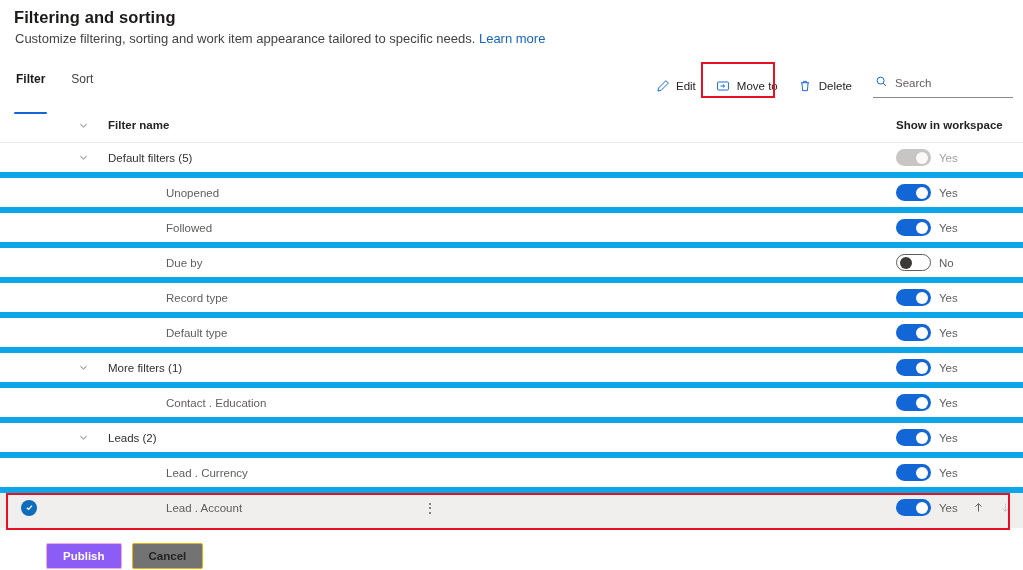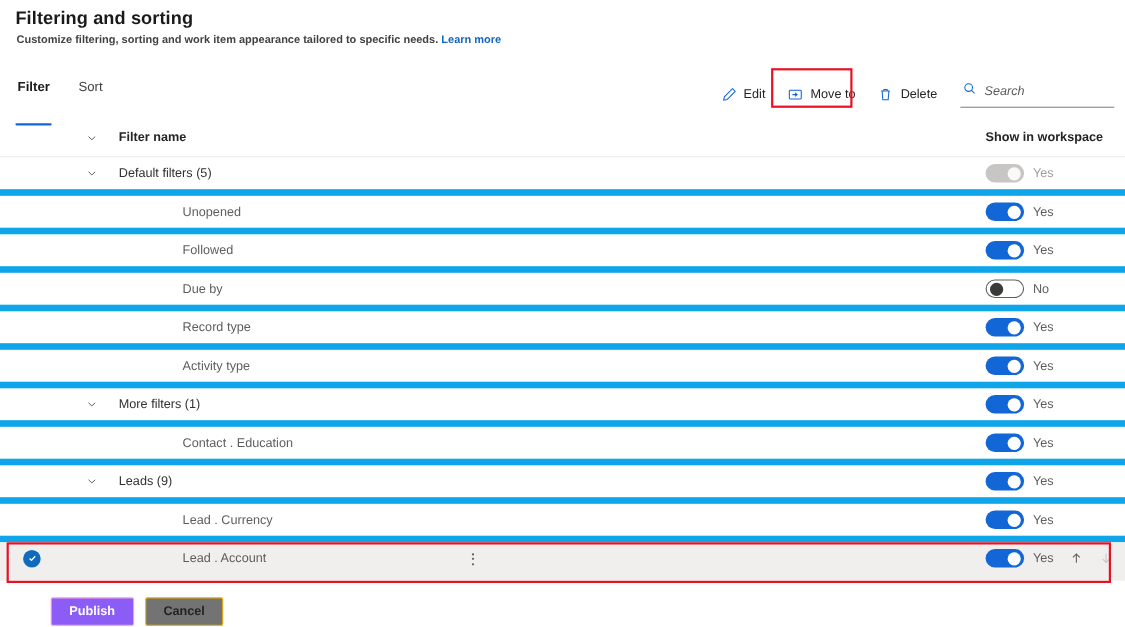--- a/index.html
+++ b/index.html
@@ -13,21 +13,21 @@
   .page { position: relative; width: 1023px; height: 502px; }
 
   
   .page-title {
     position: absolute; left: 14px; top: 8px;
     font-size: 16.5px; font-weight: 600; color: #1b1a19;
     letter-spacing: 0.1px;
   }
   .page-subtitle {
     position: absolute; left: 15px; top: 31px;
-    font-size: 10px; color: #424242; font-weight: bold;
+    font-size: 13px; color: #424242;
   }
   .learn-more { color: #1565c0; text-decoration: none; cursor: pointer; }
 
   
   .tabs { position: absolute; left: 14px; top: 70px; display: flex; gap: 22px; }
   .tab {
     position: relative; font-size: 12px; padding: 2px 2px 28px 2px;
     color: #424242; cursor: pointer;
   }
   .tab.active { font-weight: 700; color: #1b1a19; }
@@ -59,21 +59,20 @@
 
   .search-box {
     display: flex; align-items: center; gap: 7px;
     width: 140px; margin-left: 12px;
     border-bottom: 1px solid #8a8886; padding: 4px 2px 5px 2px;
   }
   .search-box input {
     border: none; outline: none; background: transparent;
     font-size: 11.5px; color: #242424; width: 100%;
     font-family: "Liberation Sans", sans-serif;
-    font-style: italic;
   }
   .search-box input::placeholder { color: #605e5c; }
 
   
   .table { position: absolute; left: 0; top: 108px; width: 1023px; }
   .thead {
     display: flex; align-items: center; height: 35px;
     border-bottom: 1px solid #edebe9; font-size: 11.5px; font-weight: 700; color: #242424;
   }
   .row {
@@ -289,21 +288,21 @@
             <span class="toggle on">
               <span class="knob"></span>
             </span>
             <span class="tg-label">Yes</span>
           </div>
         </div>
         <div class="row">
           <div class="cell-check"></div>
           <div class="cell-chev"></div>
           <div class="cell-name indent-1">
-            <span>Activity type</span>
+            <span>Default type</span>
           </div>
           <div class="cell-right">
             <span class="toggle on">
               <span class="knob"></span>
             </span>
             <span class="tg-label">Yes</span>
           </div>
         </div>
         <div class="row group">
           <div class="cell-check"></div>
@@ -340,21 +339,21 @@
         <div class="row group">
           <div class="cell-check"></div>
           <div class="cell-chev">
             <span class="chev">
               <svg width="11" height="11" viewBox="0 0 16 16" fill="none" stroke="#605e5c" stroke-width="1.3">
                 <path d="M3.6 6.1L8 10.2l4.4-4.1"></path>
               </svg>
             </span>
           </div>
           <div class="cell-name indent-0">
-            <span>Leads (9)</span>
+            <span>Leads (2)</span>
           </div>
           <div class="cell-right">
             <span class="toggle on">
               <span class="knob"></span>
             </span>
             <span class="tg-label">Yes</span>
           </div>
         </div>
         <div class="row">
           <div class="cell-check"></div>

